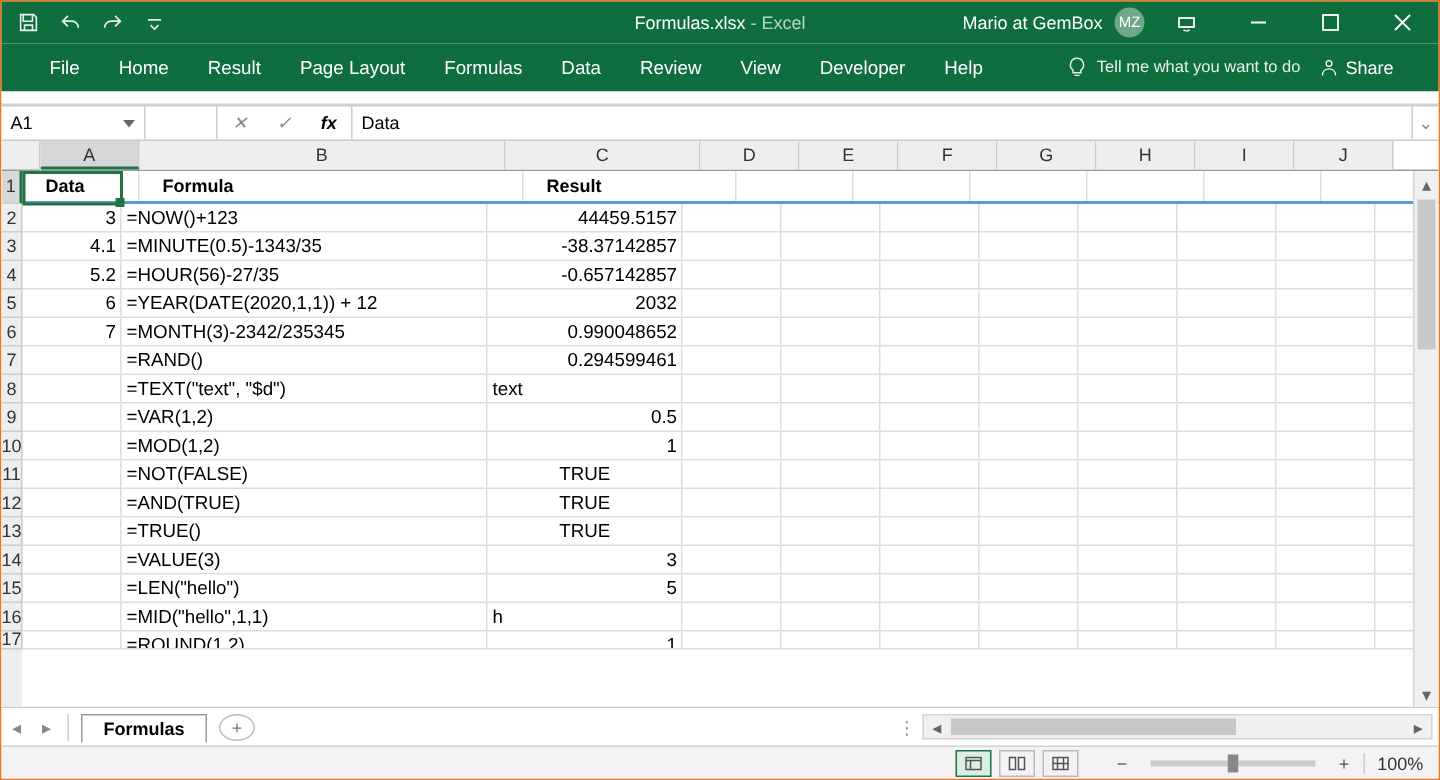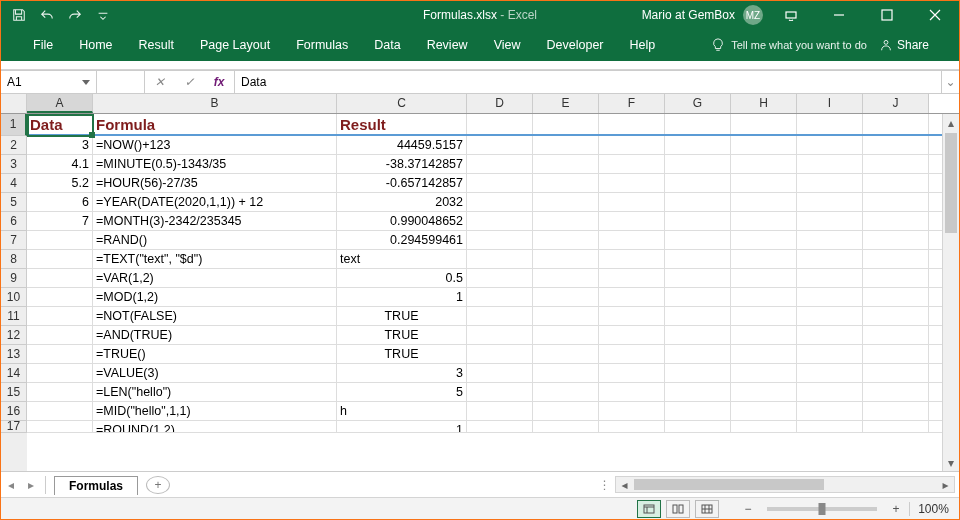--- a/index.html
+++ b/index.html
@@ -25,40 +25,40 @@
   .lightbulb, .shareicon { width: 14px; height: 14px; }
   
   .ribbonline { height: 1px; background: #d4d4d4; }
   .ribbonspace { height: 8px; background: #fff; }
   
   .fxrow { height: 24px; display: flex; align-items: stretch; border-top: 1px solid #ccc; border-bottom: 1px solid #ccc; background: #fff; }
   .namebox { width: 96px; border-right: 1px solid #ccc; display: flex; align-items: center; padding: 0 6px; justify-content: space-between; }
   .namebox .dd { width:0; height:0; border-left:4px solid transparent; border-right:4px solid transparent; border-top:5px solid #666; }
   .fxbtns { width: 90px; display: flex; align-items: center; justify-content: space-around; border-right: 1px solid #ccc; color: #888; }
   .fxbtns .fxbtn { width: 20px; text-align: center; font-style: italic; }
-  .fxbtns .fxfx { font-weight: bold; font-style: italic; color: #701a75; }
+  .fxbtns .fxfx { font-weight: bold; font-style: italic; color: #000000; }
   .fxgap { width: 48px; border-right: 1px solid #ccc; }
   .fxinput { flex: 1; display: flex; align-items: center; padding: 0 6px; }
   .fxexpand { width: 18px; display:flex; align-items:center; justify-content:center; border-left:1px solid #ccc; color:#888;}
   
   .gridwrap { flex: 1; display: flex; flex-direction: column; overflow: hidden; background:#fff; position:relative; }
   .selectall-corner { position:absolute; left:0; top:0; width:26px; height:20px; border-right:1px solid #ccc; border-bottom:1px solid #999; background:#eee; z-index:2;}
   .colheads { height: 20px; display: flex; margin-left: 26px; border-bottom: 1px solid #999; position: relative; z-index:1;}
   .colheads .ch { border-right: 1px solid #ccc; background:#eee; text-align: center; line-height: 19px; color:#333; font-size:12px;}
   .ch.sel { background:#d7d7d7; border-bottom:2px solid #217346; line-height:18px; }
   .gridbody { flex:1; overflow:hidden; display:flex; }
   .rowheads { width:26px; background:#eee; }
   .rowheads .rh { height:19px; border-bottom:1px solid #ccc; border-right:1px solid #ccc; text-align:center; line-height:18px; font-size:12px; color:#333;}
   .rowheads .rh.sel { background:#d7d7d7; border-right:2px solid #217346;}
   .cells { position:relative; flex:1; }
   .row { height:19px; display:flex; border-bottom:1px solid #ddd; }
   .row.hrow { height:22px; border-bottom: 2px solid #5b9bd5; }
   .row.last { height:12px; }
   .cell { border-right:1px solid #ddd; padding:0 3px; line-height:18px; white-space:nowrap; overflow:hidden; font-size:12.5px;}
-  .hrow .cell { line-height:21px; font-size:15px; font-weight:bold; color:#7f1d1d;}
+  .hrow .cell { line-height:21px; font-size:12px; font-weight:bold; color:#000000;margin-left:12px;}
   .ra { text-align:right; }
   .ca { text-align:center; }
   .cA { width:66px; } .cB{ width:244px; } .cC{ width:130px; } .cD,.cE,.cF,.cG,.cH,.cI,.cJ{ width:66px; }
   
   .activecell { position:absolute; left:0px; top:0px; width:67px; height:23px; border:2px solid #217346; pointer-events:none; z-index:5;}
   .activecell::after { content:""; position:absolute; right:-3px; bottom:-3px; width:6px; height:6px; background:#217346;}
   
   .vscroll { position:absolute; right:0; top:20px; bottom:0; width:17px; background:#f0f0f0; border-left:1px solid #d4d4d4;}
   .vscroll .up, .vscroll .down { height:17px; display:flex;align-items:center;justify-content:center;color:#666;}
   .vscroll .thumb { position:absolute; left:2px; right:2px; top:19px; height:100px; background:#c8c8c8;}

